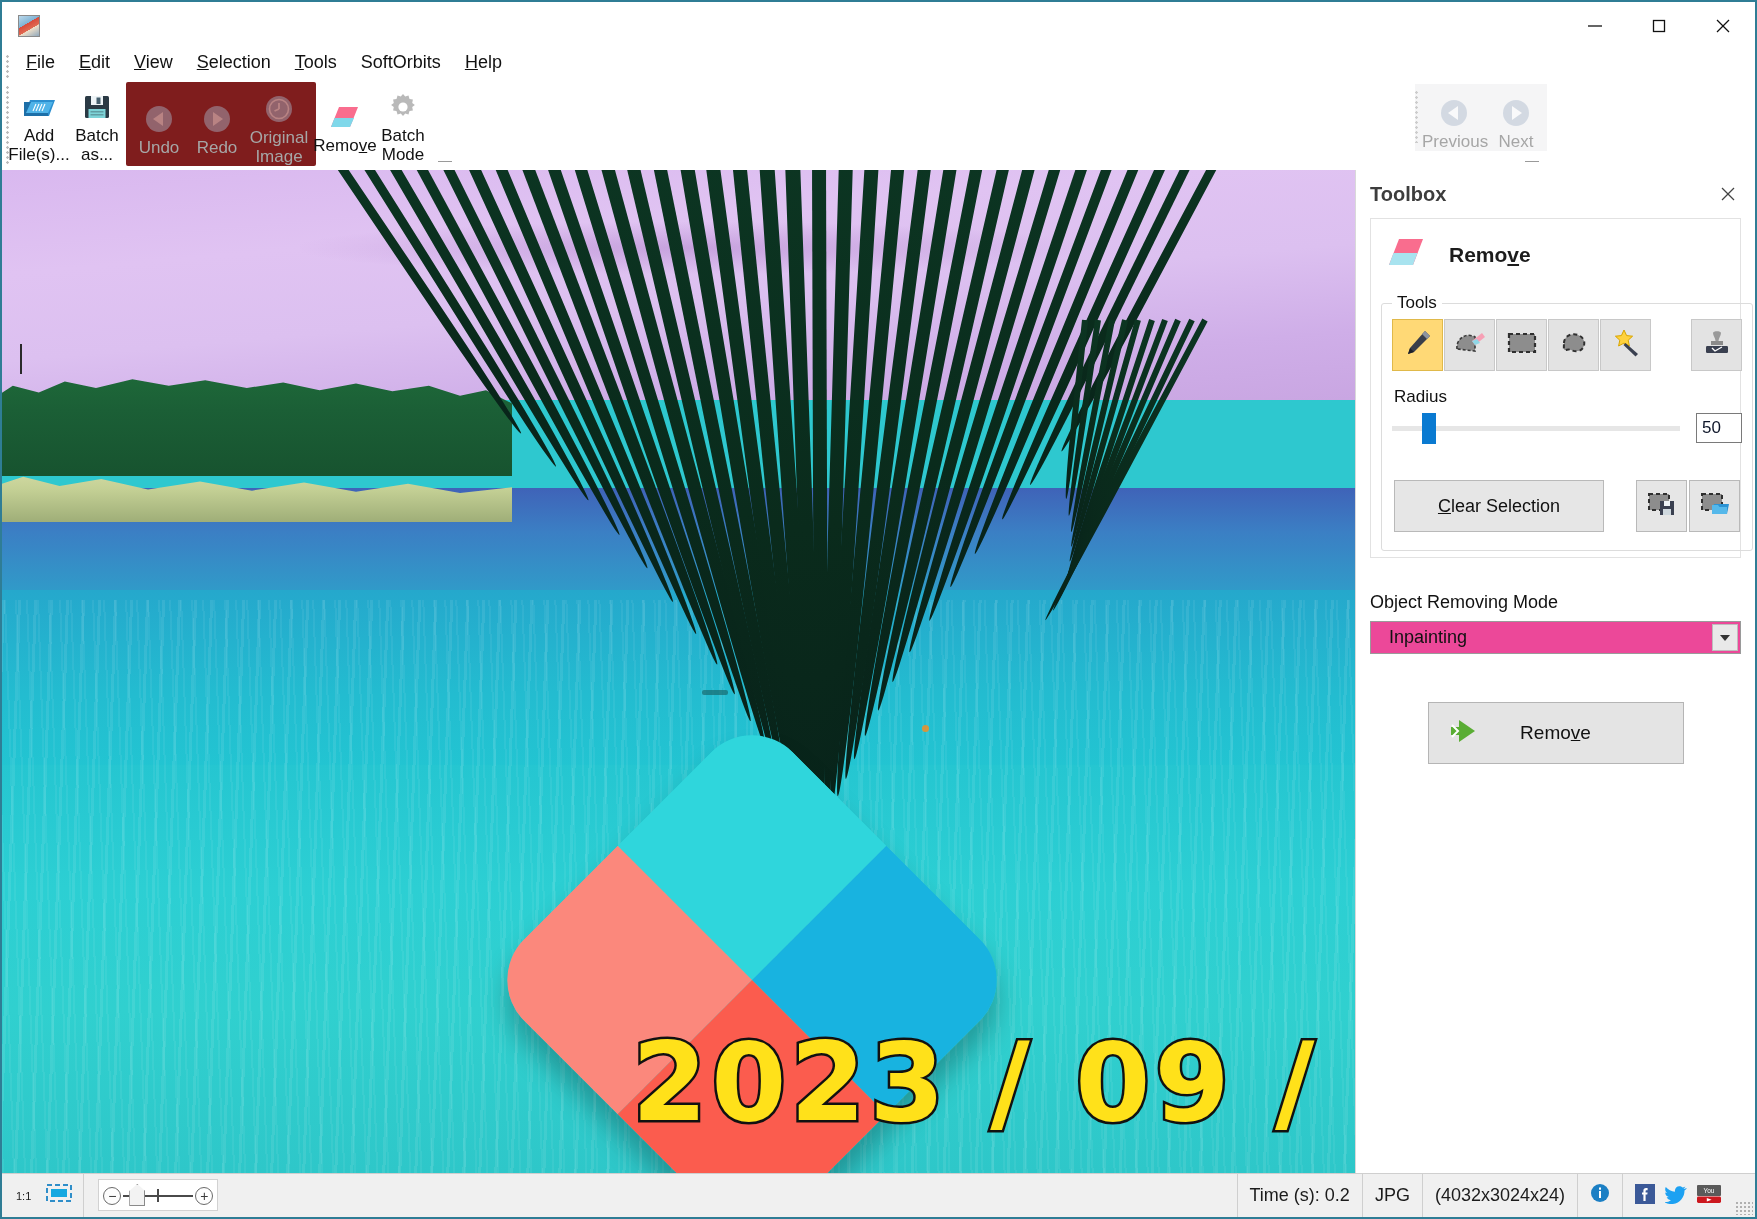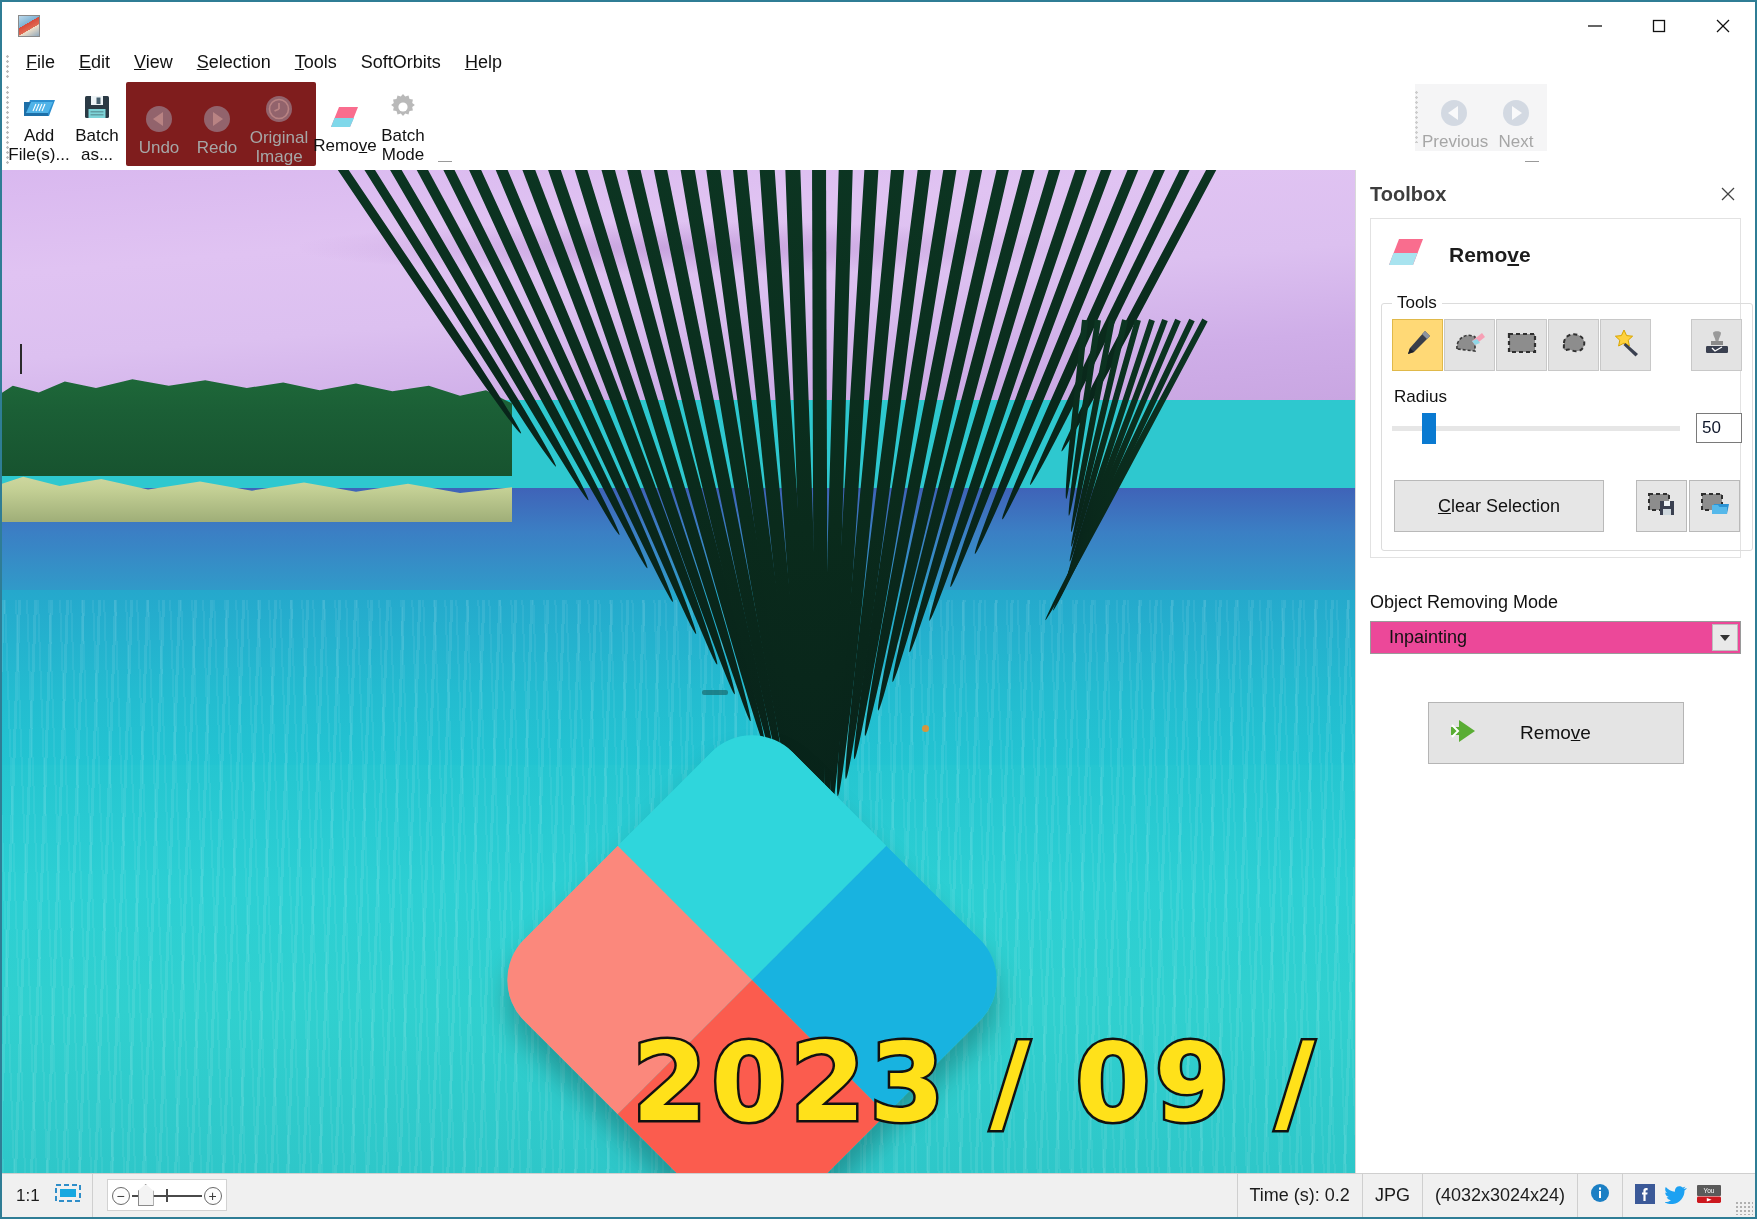--- a/index.html
+++ b/index.html
@@ -285,21 +285,21 @@
   .statusbar {
     height:44px; flex:0 0 44px;
     background:#f0f0f0; border-top:1px solid #cfcfcf;
     display:flex; align-items:stretch;
   }
   .sb-cell {
     display:flex; align-items:center; padding:0 12px;
     font-size:18px; color:#1c1c1c;
     border-right:1px solid #cfcfcf;
   }
-  .sb-zoomlabel { padding:0 10px 0 14px; font-size:17px; border-right:none; }
+  .sb-zoomlabel { padding:0 10px 0 14px; font-size:11px; border-right:none; }
   .sb-fit { padding:0 10px 0 4px; border-right:1px solid #cfcfcf; }
   .sb-slider {
     width:120px; margin:5px 0 5px 14px; background:#fff; border:1px solid #d2d2d2;
     position:relative; height:32px; flex:0 0 auto;
   }
   .sb-slider .line { position:absolute; left:24px; right:24px; top:15px; height:2px; background:#4a4a4a; }
   .sb-slider .mid { position:absolute; left:58px; top:9px; width:2px; height:13px; background:#4a4a4a; }
   .sb-slider .minus, .sb-slider .plus {
     position:absolute; top:7px; width:18px; height:18px; border:1.4px solid #6a6a6a;
     border-radius:50%; background:#fdfdfd; display:flex; align-items:center; justify-content:center;

